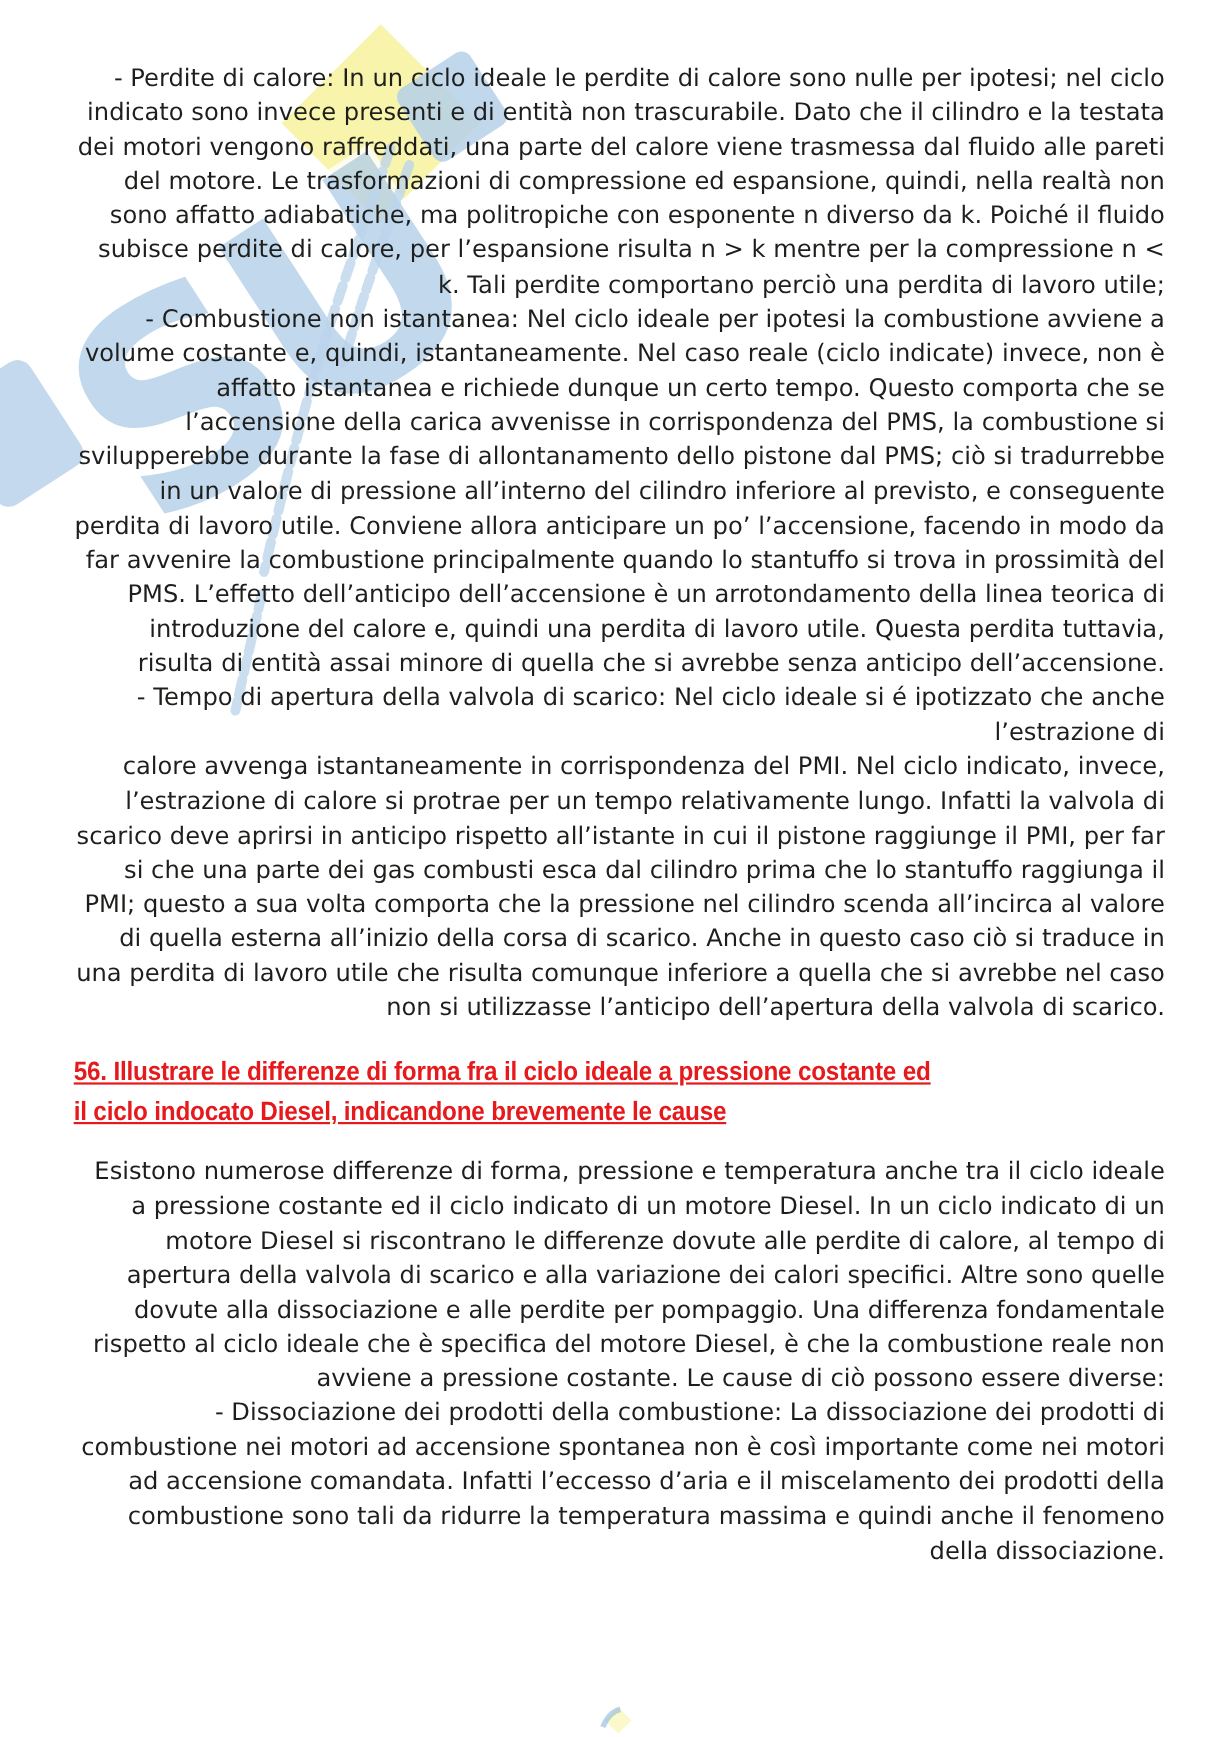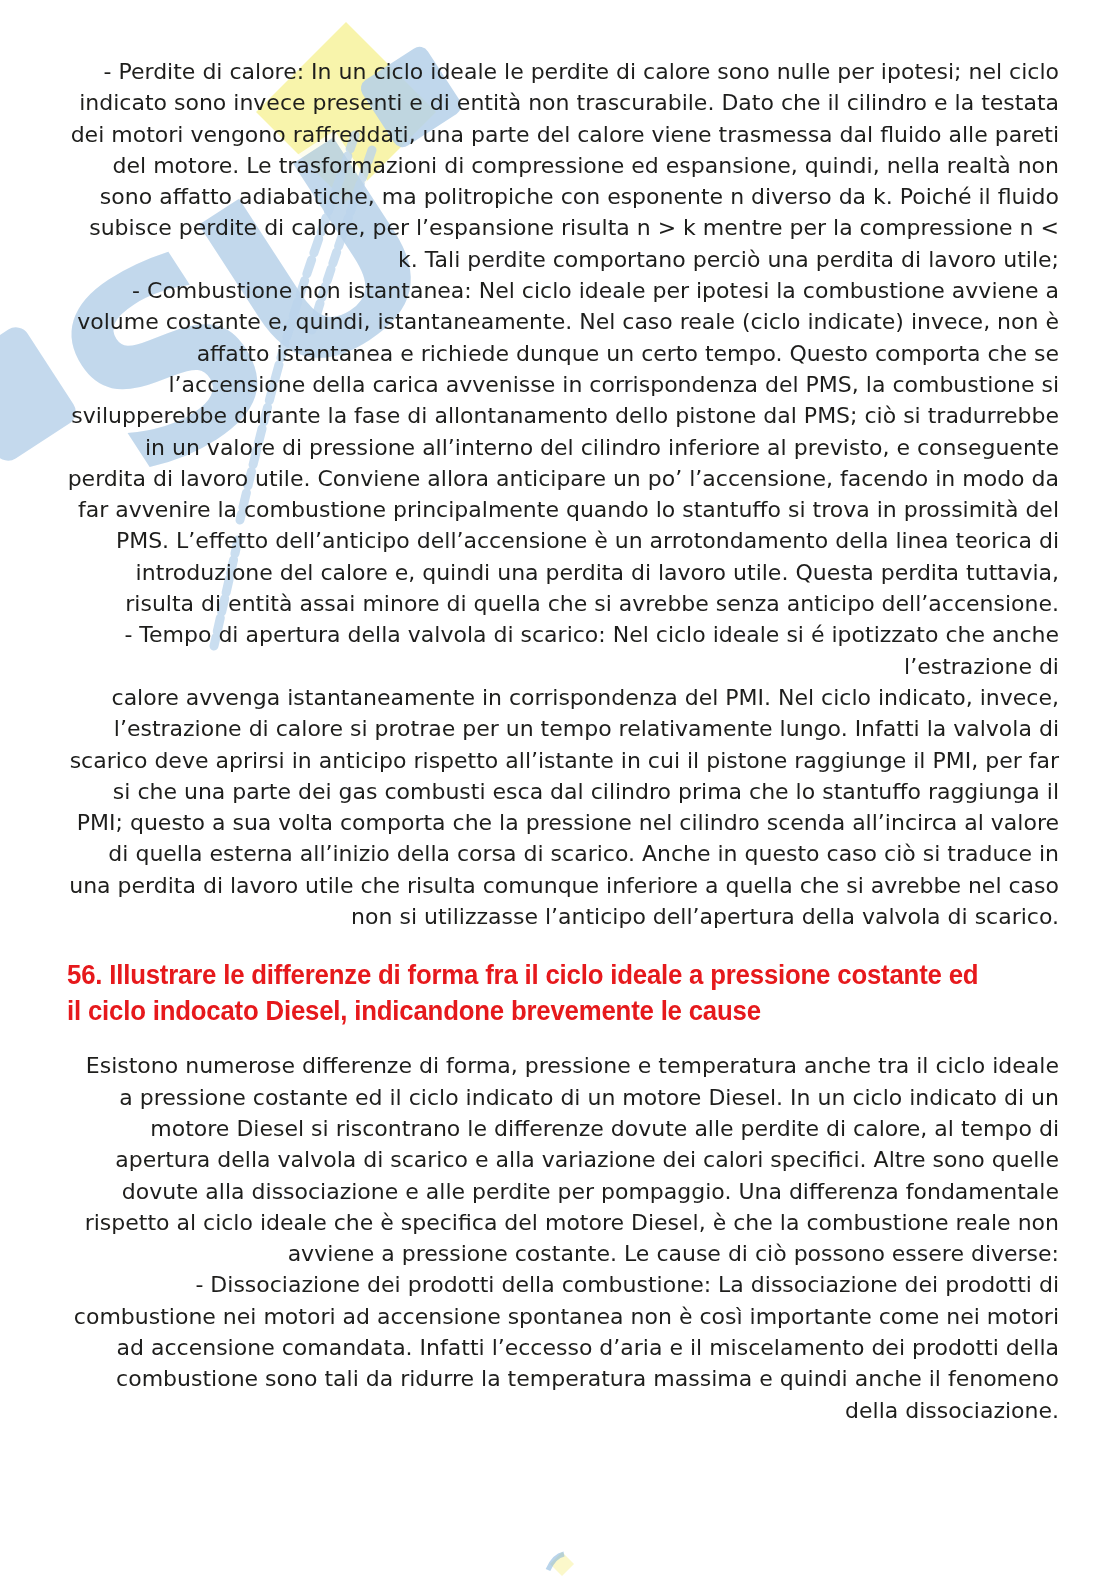--- a/index.html
+++ b/index.html
@@ -33,24 +33,25 @@
   }
   .content p{
     margin:0;
     white-space:pre-wrap;
     text-align:right;
   }
   h2.question-heading{
     font-family:"Liberation Sans","DejaVu Sans",sans-serif;
     font-weight:bold;
     color:var(--red);
-    font-size:28px;
+    font-size:24px;
     line-height:36px;
     margin:25px 0 21px 0;
     letter-spacing:-0.2px;
+    text-decoration:underline;
   }
   h2.question-heading .hline{
     display:block;
     white-space:nowrap;
     transform:scaleX(0.92);
     transform-origin:left center;
   }
 </style>
 </head>
 <body>

